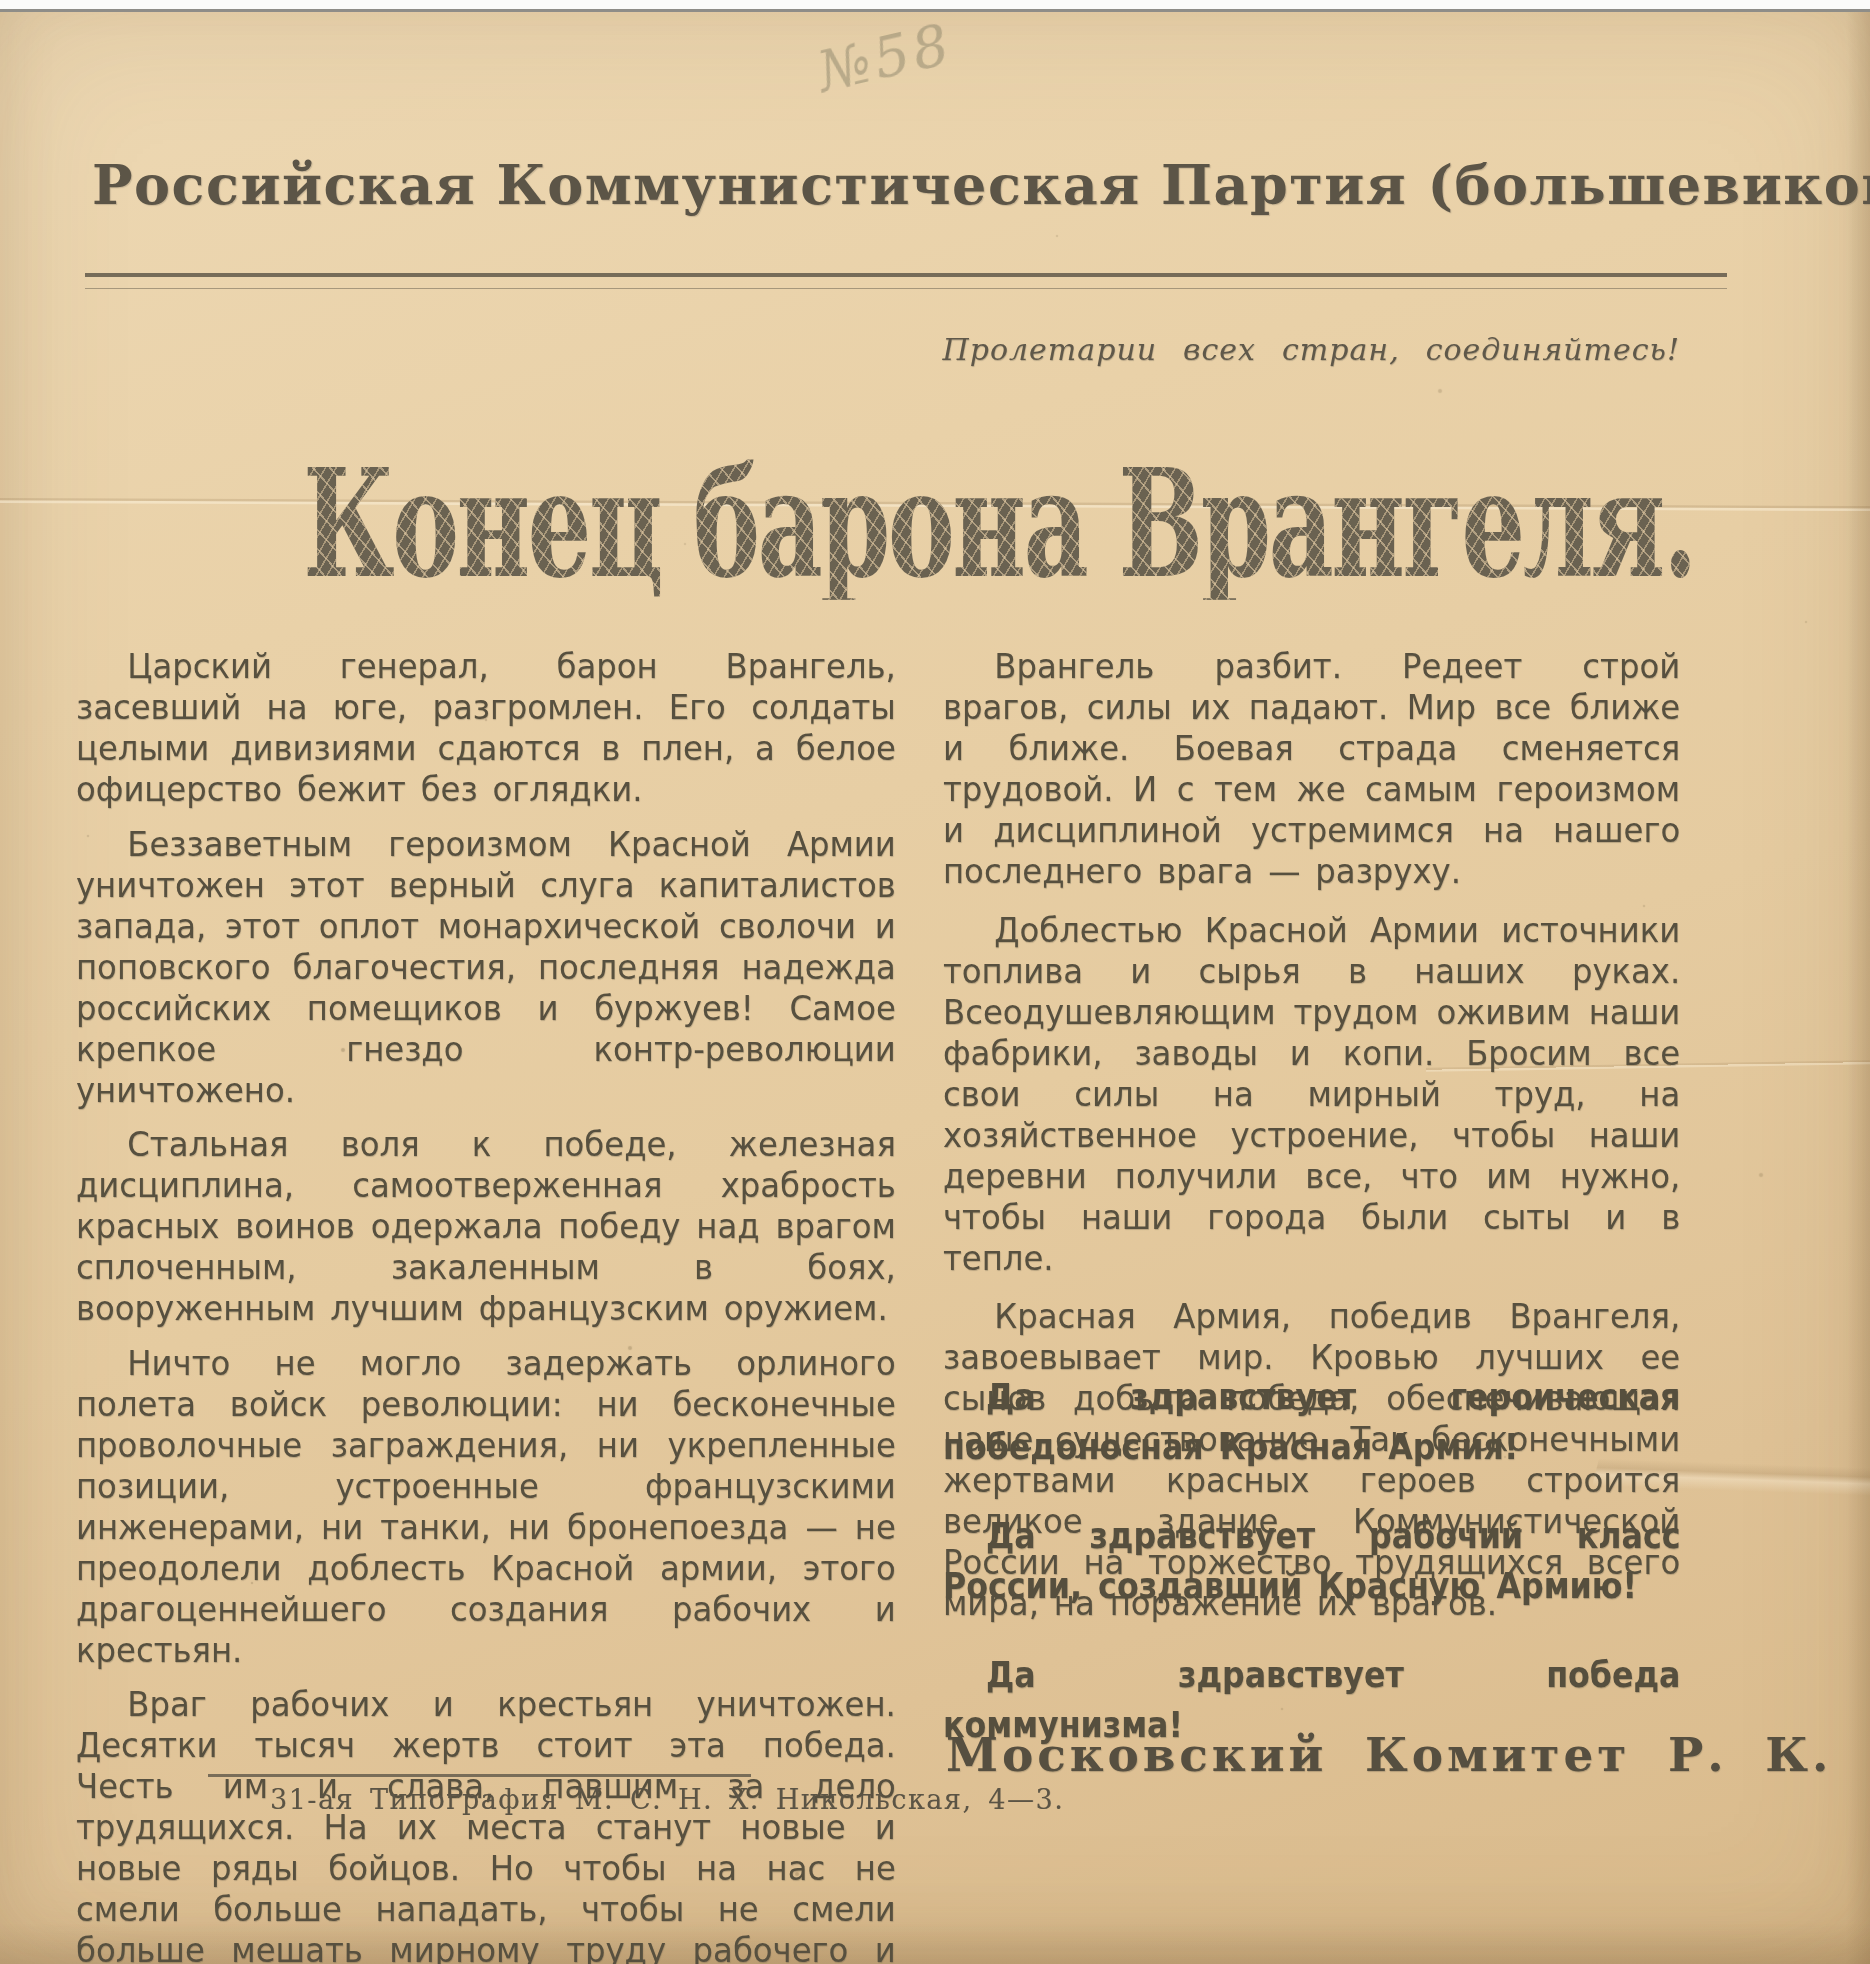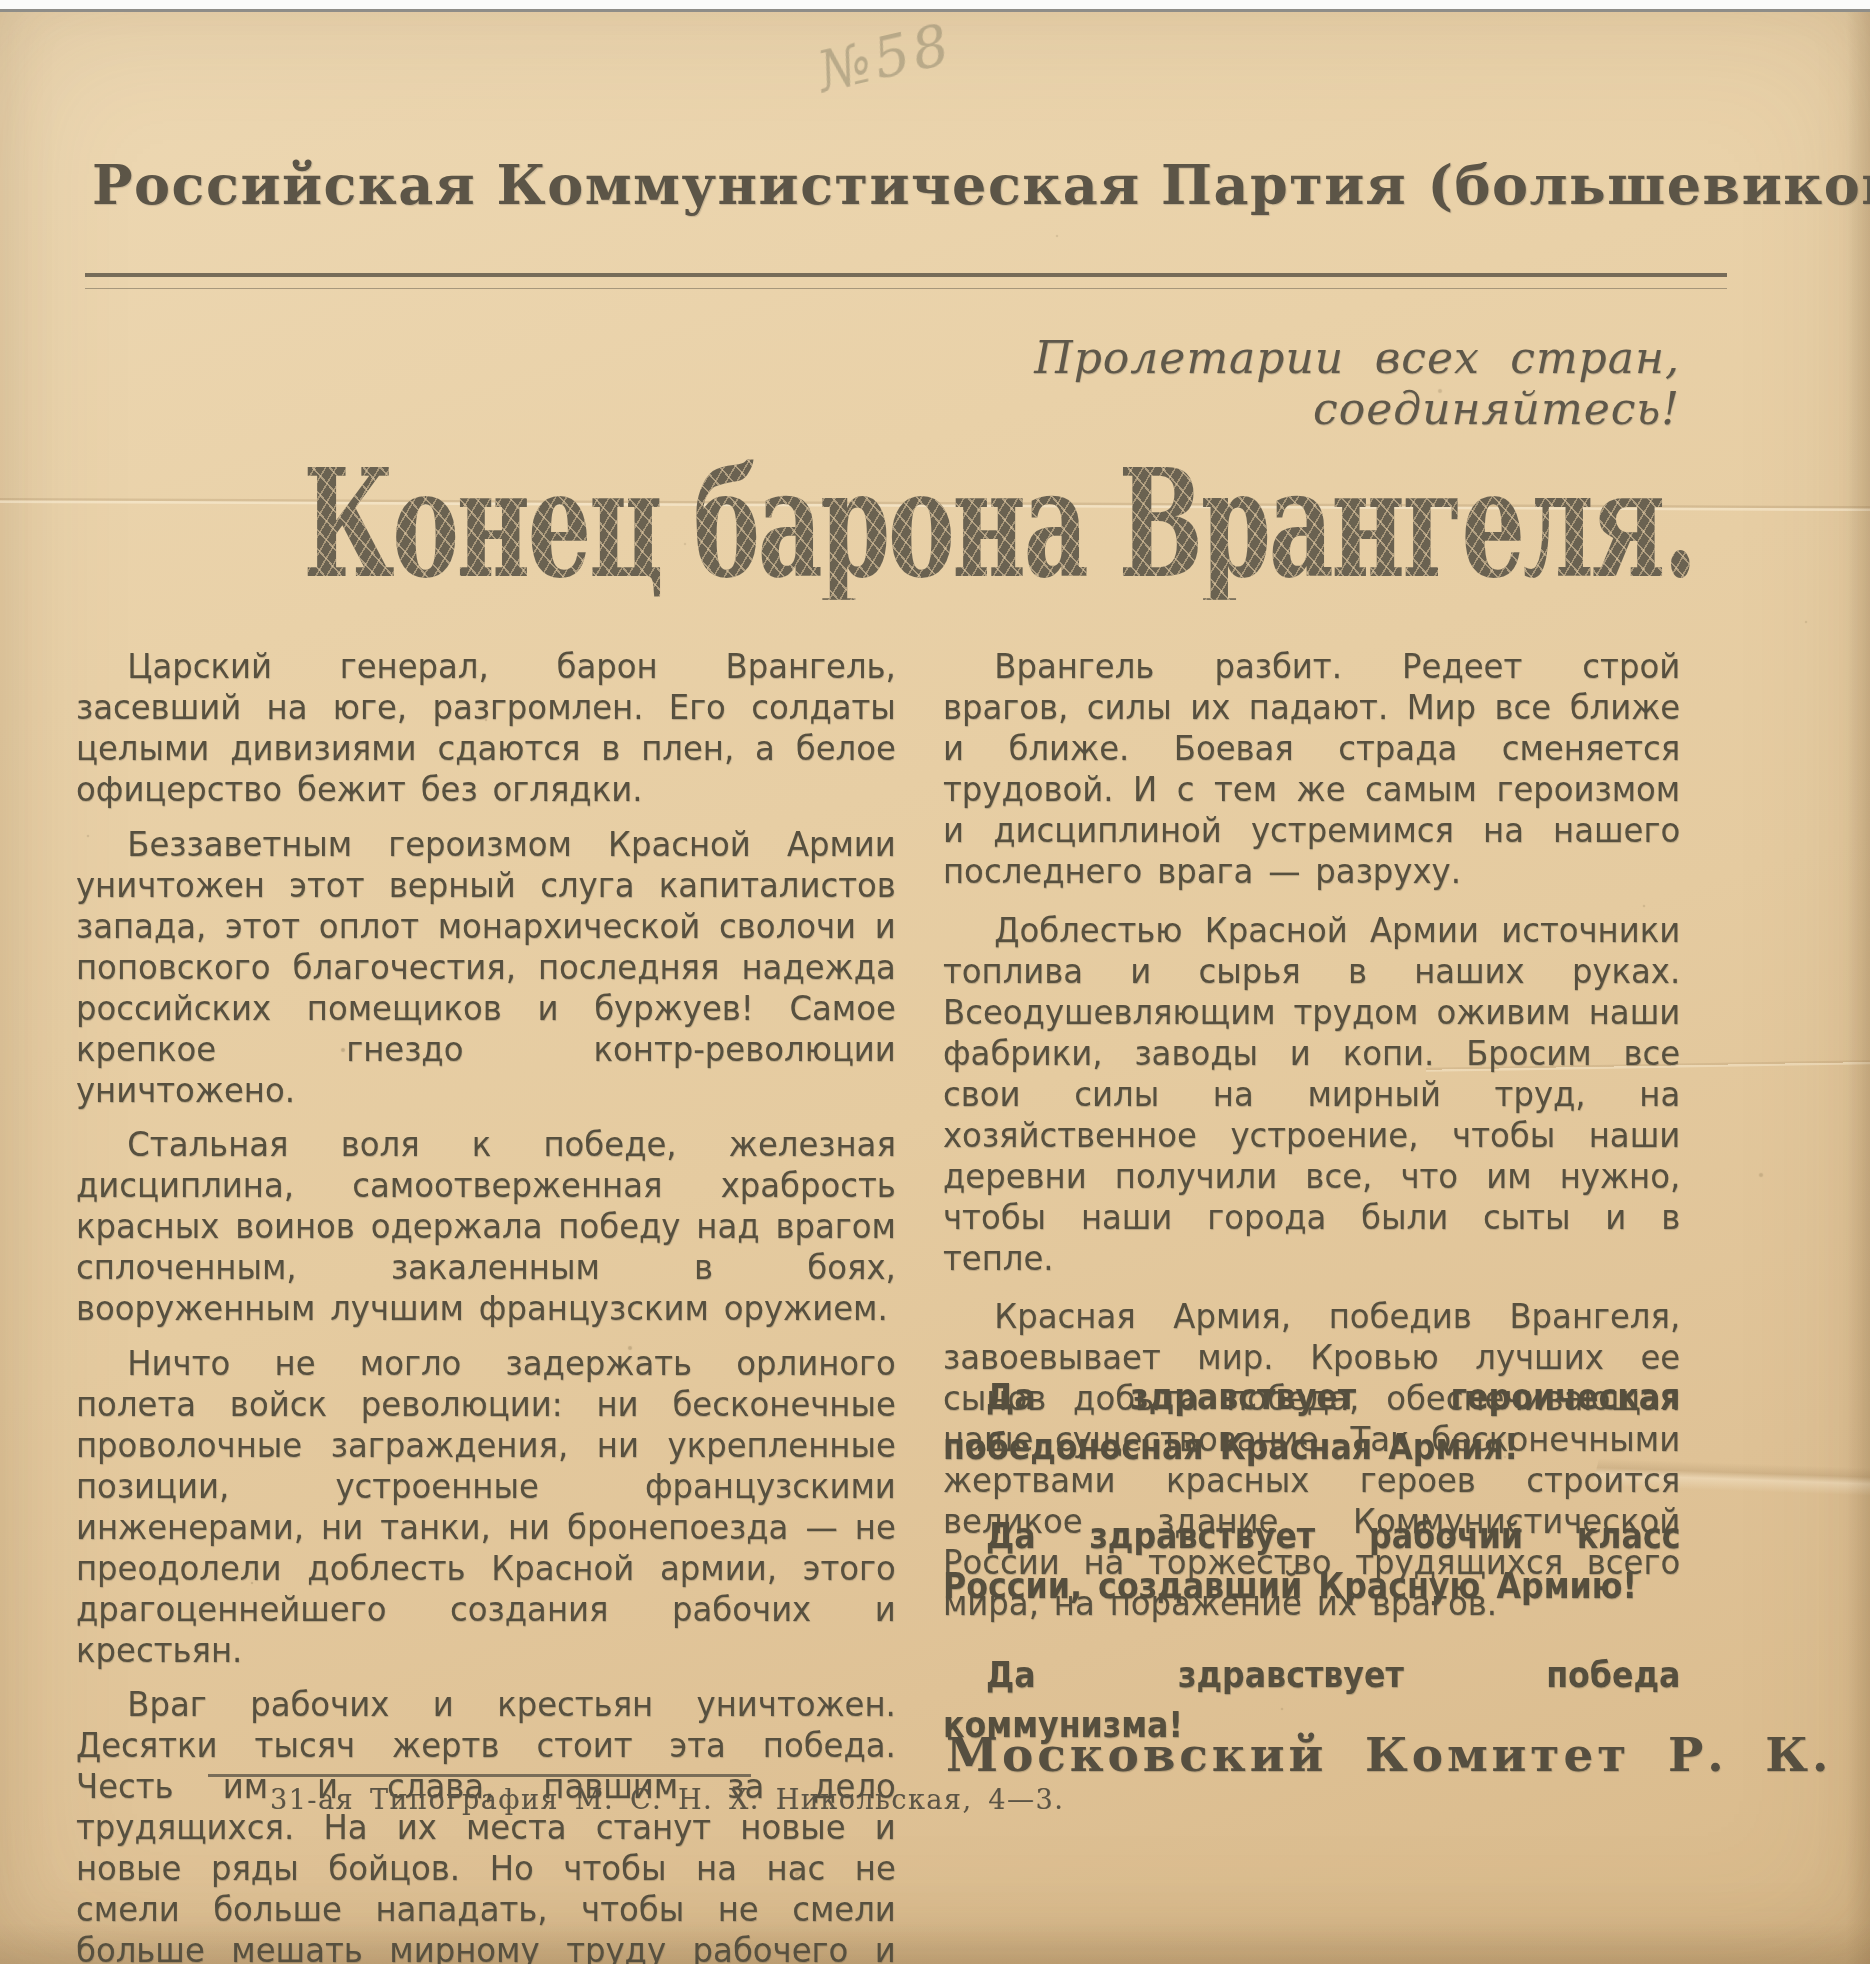--- a/index.html
+++ b/index.html
@@ -42,21 +42,21 @@
     transform:rotate(-13deg);letter-spacing:3.9px;filter:blur(0.4px);}
   
   .party-header{position:absolute;left:92px;top:153px;white-space:nowrap;
     font-family:"DejaVu Serif",serif;font-weight:bold;font-size:54px;letter-spacing:1.5px;
     color:#5c5547;text-shadow:1px 1px 1px rgba(92,85,71,.25);filter:blur(0.3px);}
   .header-underline{position:absolute;left:85px;top:273px;width:1642px;height:10.7px;
     border-top:4.9px solid rgba(98,90,74,.85);border-bottom:1.9px solid rgba(98,90,74,.5);
     filter:blur(0.3px);}
   
   .slogan{position:absolute;left:776px;top:332px;width:904px;text-align:right;
-    font-family:"DejaVu Serif",serif;font-style:italic;font-size:44px;letter-spacing:1px;
+    font-family:"DejaVu Serif",serif;font-style:italic;font-size:30px;letter-spacing:1px;
     word-spacing:15.5px;color:#5f584a;text-shadow:0.5px 0.5px 0.8px rgba(95,88,74,.35);filter:blur(0.3px);}
   
   .main-title{position:absolute;left:303px;top:448px;white-space:nowrap;
     font-family:"DejaVu Serif",serif;font-weight:bold;font-size:144px;line-height:146px;
     letter-spacing:-3.9px;transform:scale(.70,1.04);transform-origin:left top;
     background:
       repeating-linear-gradient(37deg, rgba(233,209,170,0) 0 6.8px, rgba(233,209,170,.55) 6.8px 8.7px, rgba(233,209,170,0) 8.7px 14.6px),
       repeating-linear-gradient(-49deg, rgba(231,205,164,0) 0 4.9px, rgba(231,205,164,.5) 4.9px 6.8px, rgba(231,205,164,0) 6.8px 11.6px),
       linear-gradient(#6a6251,#6a6251);
     -webkit-background-clip:text;background-clip:text;color:transparent;filter:blur(0.4px);}

